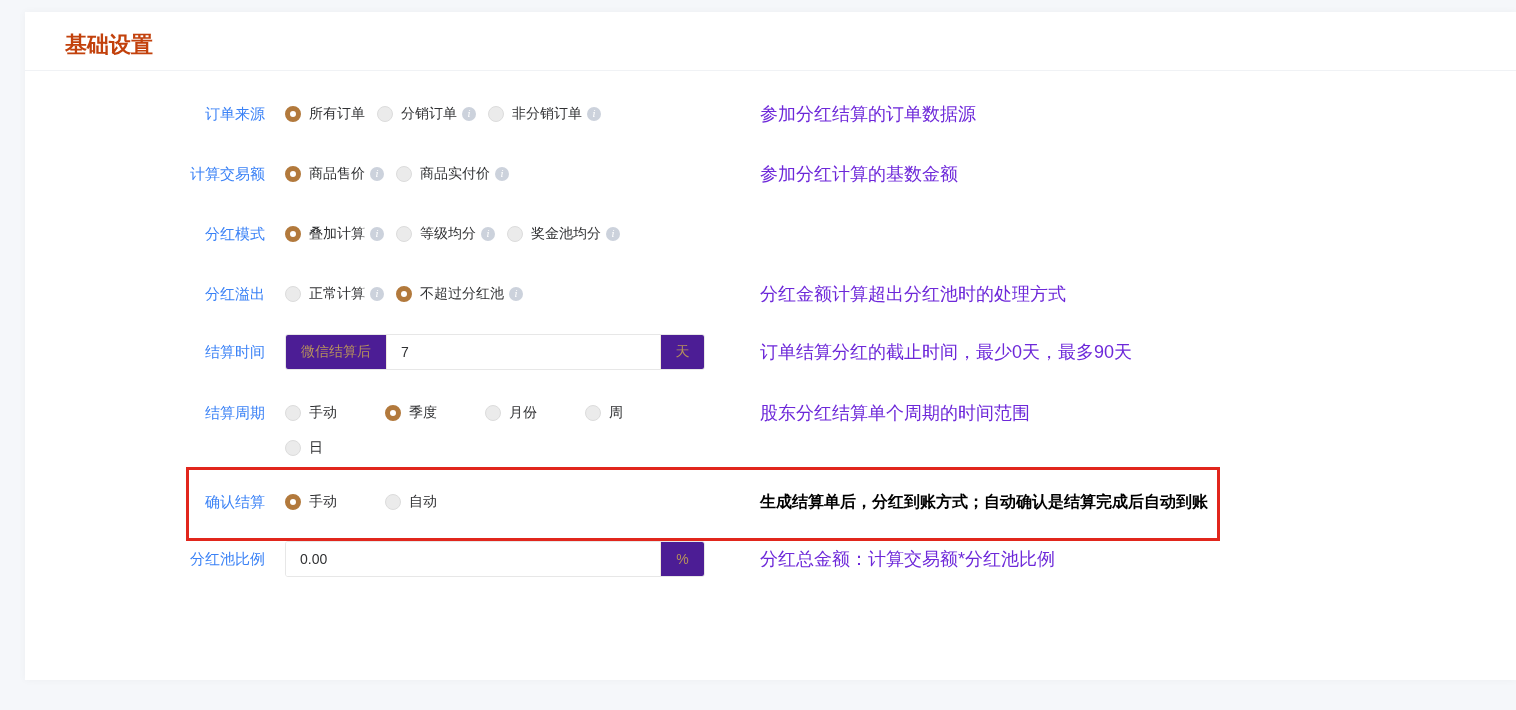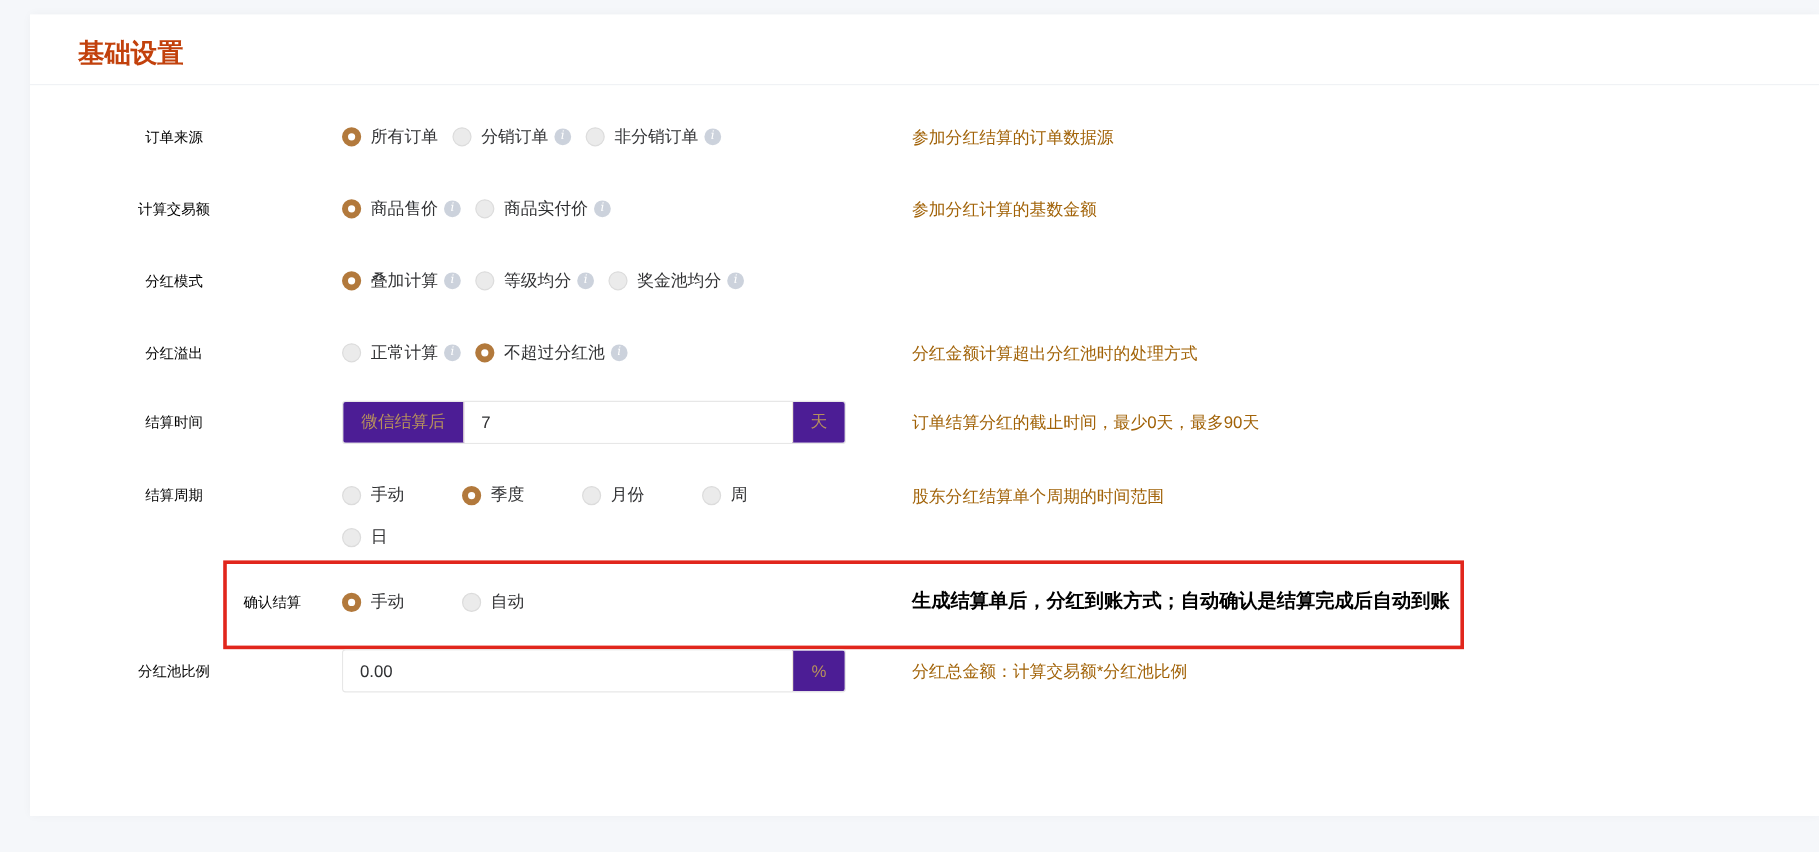--- a/index.html
+++ b/index.html
@@ -15,24 +15,24 @@
     box-shadow:0 0 8px rgba(0,0,0,0.04);
   }
   .card-header{padding:22px 40px 14px;border-bottom:1px solid #f0f2f5;}
   .card-title{font-size:22px;font-weight:bold;color:#c2410c;line-height:22px;}
   .form{padding-top:32px;}
   .form-row{display:flex;align-items:flex-start;margin-bottom:38px;}
   .form-row.r4{margin-bottom:29px;}
   .form-row.r5{margin-bottom:32px;}
   .form-row.r6{margin-bottom:8px;}
   .form-row.r8{margin-bottom:0;}
-  .row-label{width:240px;flex:none;text-align:center;color:#000000;font-size:12px;line-height:22px;}
+  .row-label{width:240px;flex:none;text-align:right;color:#3b82f6;font-size:15px;line-height:22px;}
   .input-row .row-label{line-height:36px;}
   .row-control{margin-left:20px;width:420px;flex:none;}
-  .row-hint{margin-left:55px;color:#a16207;font-size:14px;line-height:22px;white-space:nowrap;}
+  .row-hint{margin-left:55px;color:#6d28d9;font-size:18px;line-height:22px;white-space:nowrap;}
   .input-row .row-hint{line-height:36px;}
   .row-hint.bold{color:#000000;font-weight:bold;font-size:16px;}
   
   .radio-group{display:flex;gap:13px 12px;align-items:center;flex-wrap:wrap;}
   .radio-group.grid{column-gap:0;}
   .radio-group.grid .radio-item{width:100px;box-sizing:border-box;}
   .radio-item{display:inline-flex;align-items:center;cursor:pointer;height:22px;}
   .radio-dot{width:16px;height:16px;border-radius:50%;background:#ebebeb;border:1px solid #dcdcdc;box-sizing:border-box;margin-right:8px;flex:none;}
   .radio-dot.checked{background:#fff;border:5px solid #b2793c;}
   .radio-text{font-size:14px;color:#303133;white-space:nowrap;}

